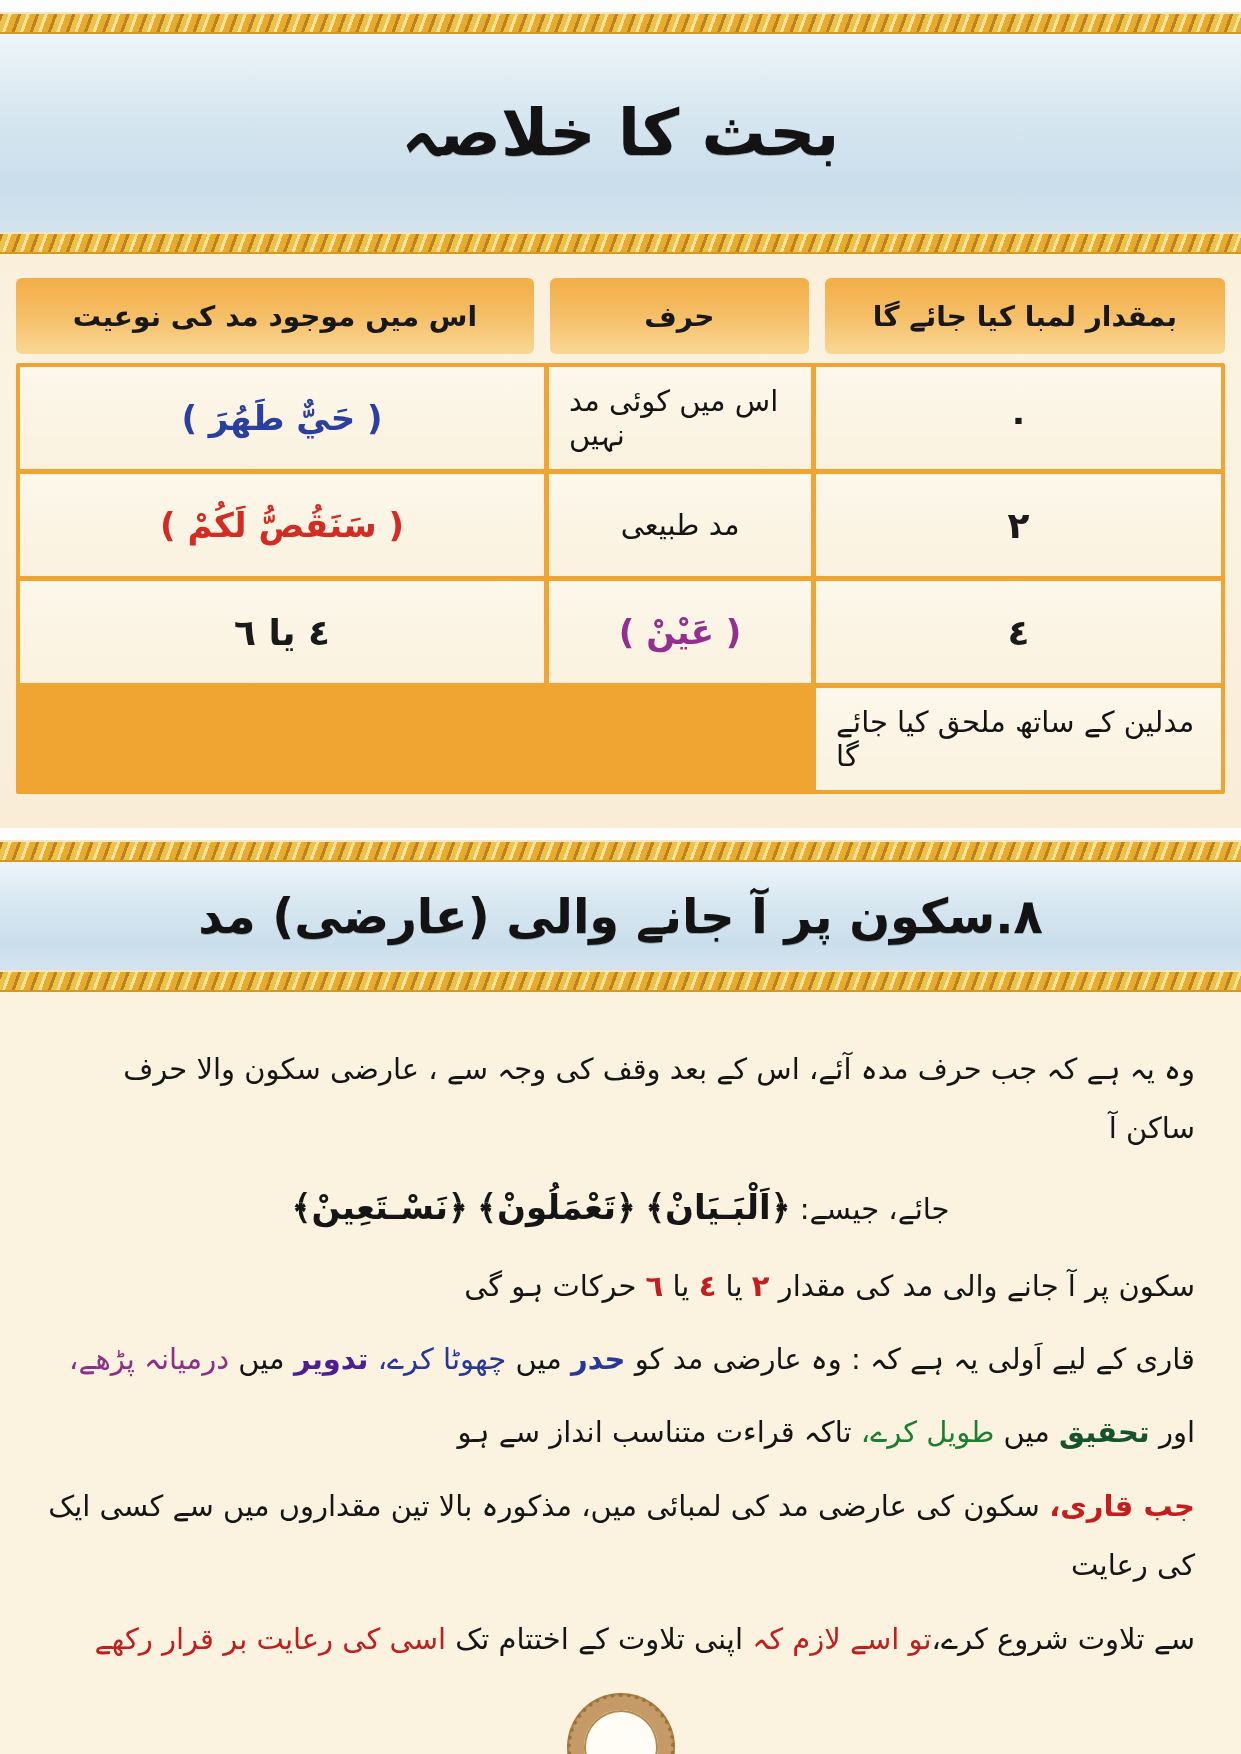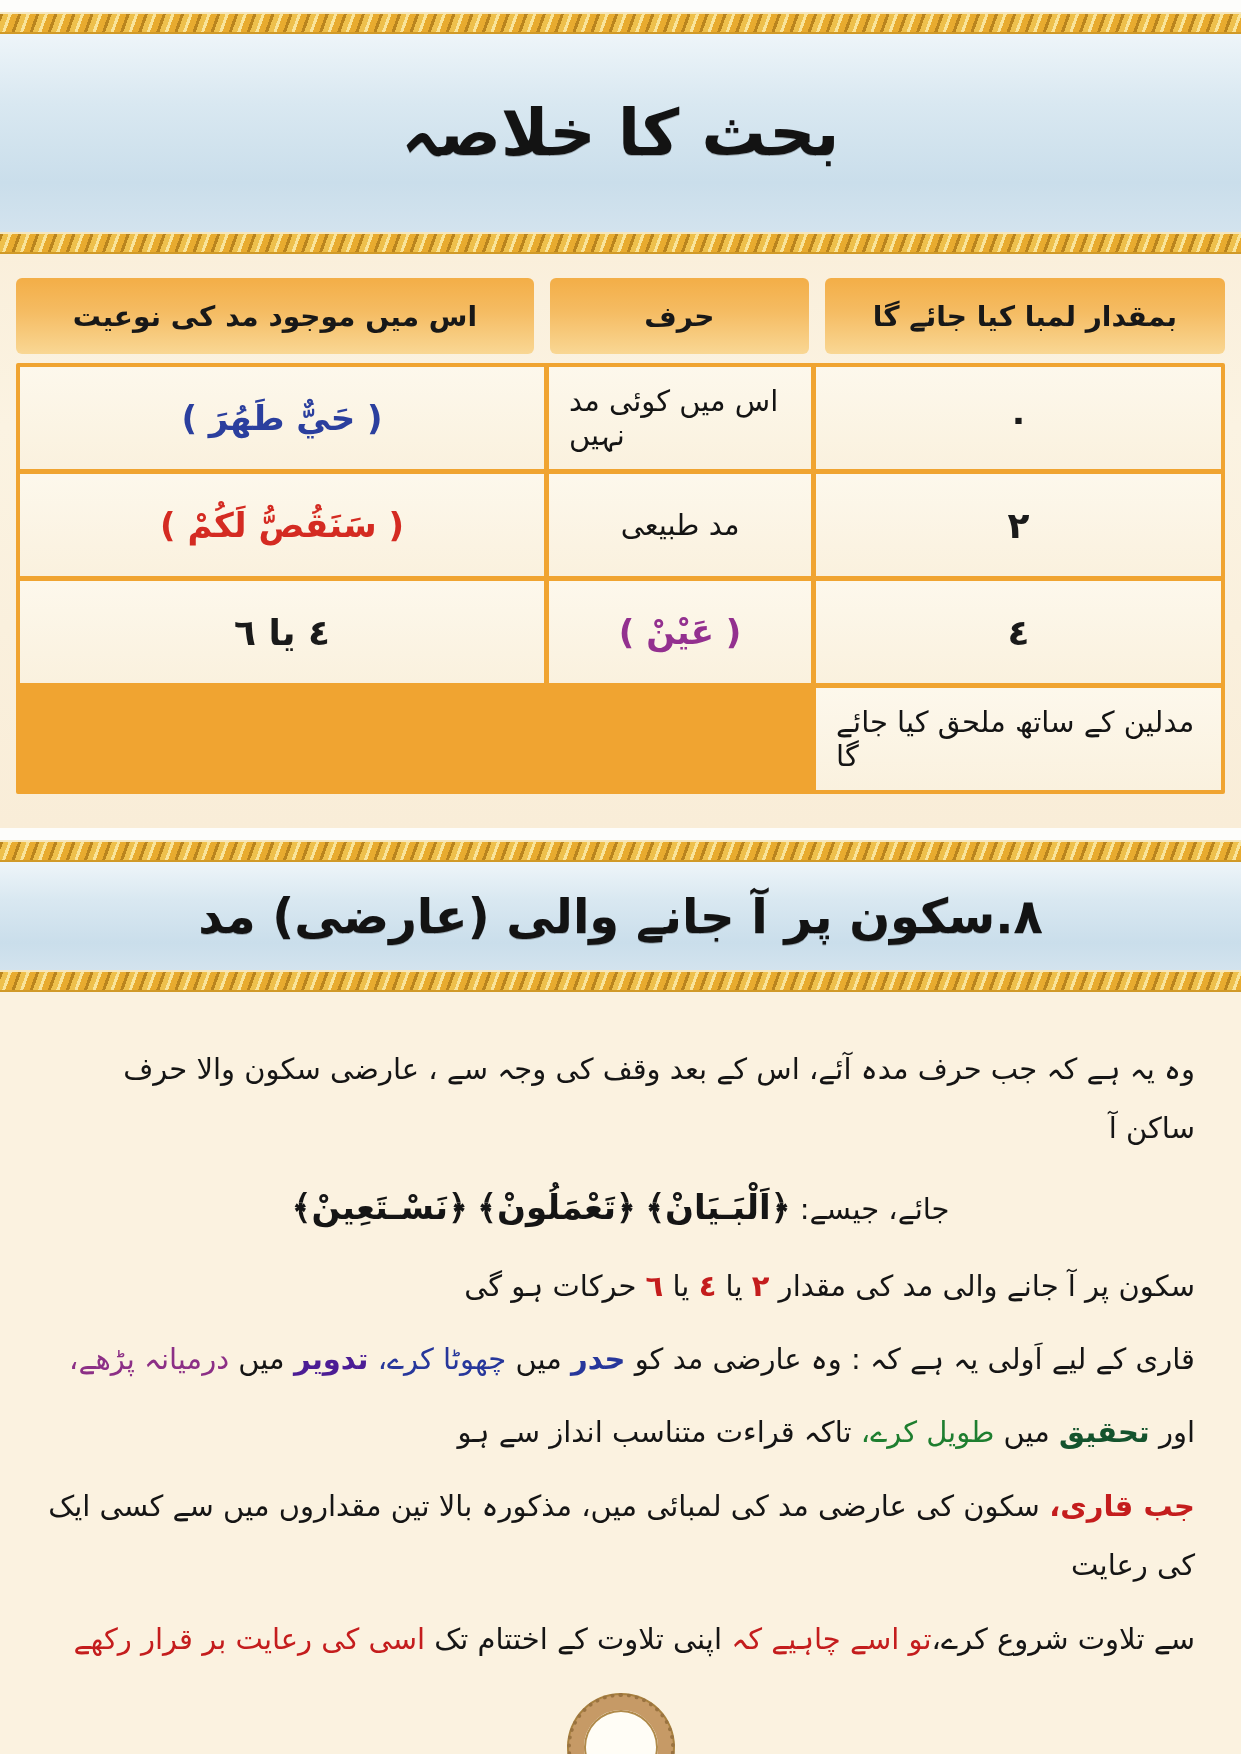--- a/index.html
+++ b/index.html
@@ -90,21 +90,21 @@
 
   <div class="rope"></div>
 
   <div class="body-text">
     <div class="bline"><span>وہ یہ ہے کہ جب حرف مدہ آئے، اس کے بعد وقف کی وجہ سے ، عارضی سکون والا حرف ساکن آ</span></div>
     <div class="bline" style="text-align:center"><span>جائے، جیسے: </span><span class="quran">﴿اَلْبَـيَانْ﴾</span><span>   </span><span class="quran">﴿تَعْمَلُونْ﴾</span><span>   </span><span class="quran">﴿نَسْـتَعِينْ﴾</span></div>
     <div class="bline"><span>سکون پر آ جانے والی مد کی مقدار </span><span style="color: rgb(196, 29, 29); font-weight: bold;">٢</span><span> یا </span><span style="color: rgb(196, 29, 29); font-weight: bold;">٤</span><span> یا </span><span style="color: rgb(196, 29, 29); font-weight: bold;">٦</span><span> حرکات ہو گی</span></div>
     <div class="bline"><span>قاری کے لیے اَولی یہ ہے کہ : وہ عارضی مد کو </span><span style="color: rgb(39, 55, 155); font-weight: bold;">حدر</span><span> میں </span><span style="color: rgb(39, 55, 155);">چھوٹا کرے،</span><span> </span><span style="color: #4c1d95; font-weight: bold;">تدویر</span><span> میں </span><span style="color: rgb(140, 47, 134);">درمیانہ پڑھے،</span></div>
     <div class="bline"><span>اور </span><span style="color: #14532d; font-weight: bold;">تحقیق</span><span> میں </span><span style="color: rgb(30, 126, 47);">طویل کرے،</span><span> تاکہ قراءت متناسب انداز سے ہو</span></div>
     <div class="bline"><span style="color: rgb(196, 29, 29); font-weight: bold;">جب قاری،</span><span> سکون کی عارضی مد کی لمبائی میں، مذکورہ بالا تین مقداروں میں سے کسی ایک کی رعایت</span></div>
-    <div class="bline"><span>سے تلاوت شروع کرے،</span><span style="color: rgb(196, 29, 29);">تو اسے چاہیے کہ</span><span> اپنی تلاوت کے اختتام تک </span><span style="color: rgb(196, 29, 29);">اسی کی رعایت بر قرار رکھے</span></div>
+    <div class="bline"><span>سے تلاوت شروع کرے،</span><span style="color: rgb(196, 29, 29);">تو اسے لازم کہ</span><span> اپنی تلاوت کے اختتام تک </span><span style="color: rgb(196, 29, 29);">اسی کی رعایت بر قرار رکھے</span></div>
   </div>
 
   <div class="medallion-wrap">
     <div class="medallion">
       
     </div>
   </div>
 
 </div>
 

